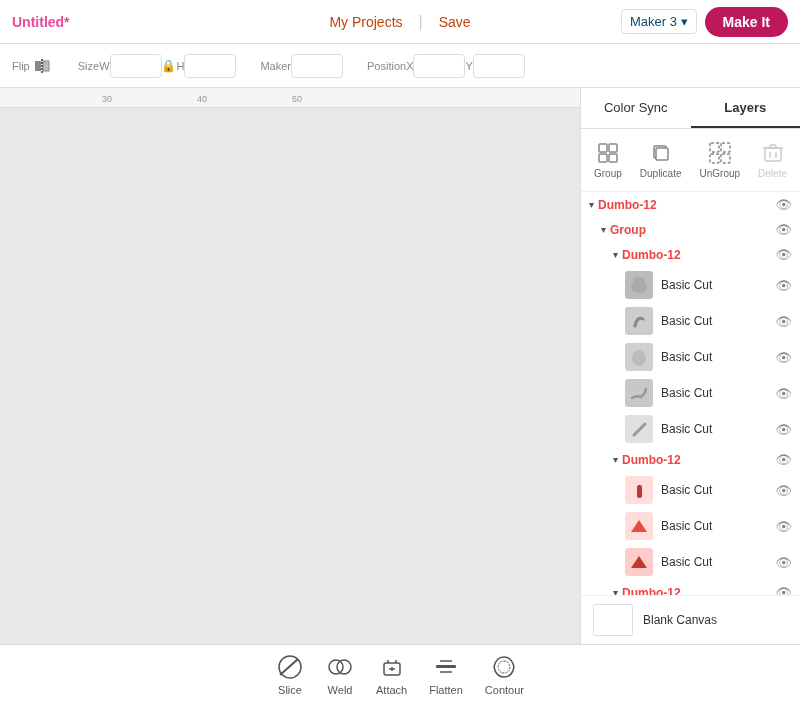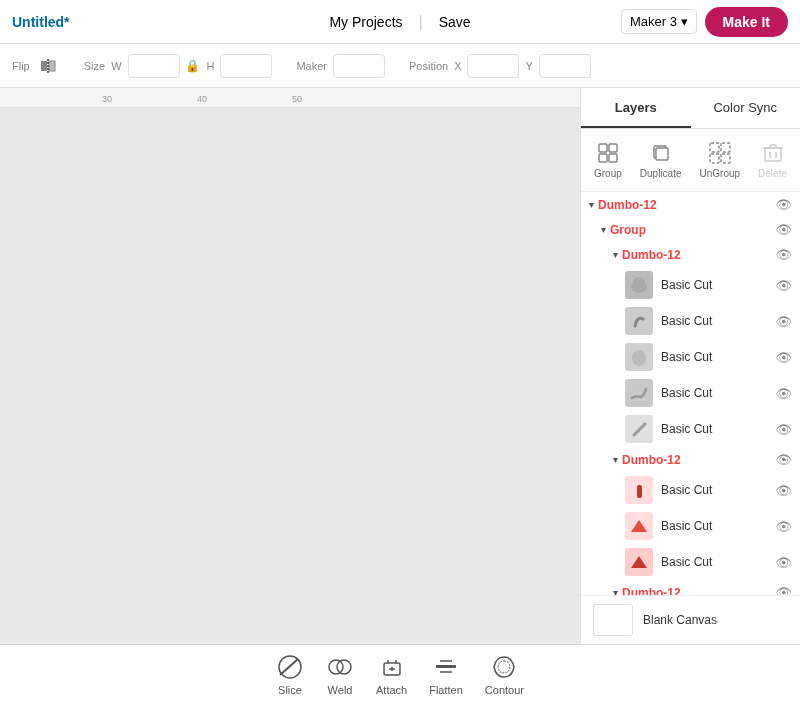--- a/index.html
+++ b/index.html
@@ -12,52 +12,52 @@
       border-bottom: 1px solid #ddd;
       display: flex;
       align-items: center;
       padding: 0 12px;
       gap: 12px;
       position: relative;
     }
     #topbar .title {
       font-size: 14px;
       font-weight: 600;
-      color: #0369a1;
+      color: #ec4899;
     }
     #topbar .nav-links {
       position: absolute;
       left: 50%;
       transform: translateX(-50%);
       display: flex;
       align-items: center;
       gap: 16px;
     }
     #topbar .nav-links a {
       font-size: 14px;
-      color: #000000;
+      color: #c2410c;
       text-decoration: none;
       cursor: pointer;
       text-align: right;
     }
     #topbar .nav-links .divider {
       color: #ccc;
     }
     #topbar .right-controls {
       margin-left: auto;
       display: flex;
       align-items: center;
       gap: 8px;
     }
     .maker-select {
       display: flex;
       align-items: center;
       gap: 4px;
       font-size: 13px;
-      color: #000000;
+      color: #0c4a6e;
       cursor: pointer;
       padding: 4px 8px;
       border-radius: 4px;
       border: 1px solid #ddd;
       text-align: center;
     }
     .make-it-btn {
       background: #be185d;
       color: #fff;
       border: none;
@@ -74,21 +74,20 @@
       background: #fff;
       border-bottom: 1px solid #ddd;
       display: flex;
       align-items: center;
       padding: 0 12px;
       gap: 24px;
     }
     .toolbar-group {
       display: flex;
       align-items: center;
-      gap: 6px;
     }
     .toolbar-label {
       font-size: 11px;
       color: #888;
     }
     .toolbar-input {
       width: 52px;
       height: 24px;
       border: 1px solid #ddd;
       border-radius: 4px;
@@ -425,22 +424,22 @@
           <div class="grid-bg"></div>
 
         </div>
       </div>
     </div>
   </div>
 
   <div id="right-panel">
 
     <div class="panel-tabs">
+      <div class="panel-tab">Color Sync</div>
       <div class="panel-tab active">Layers</div>
-      <div class="panel-tab">Color Sync</div>
     </div>
 
     <div class="panel-toolbar">
       <div class="panel-tool-item">
         <div class="panel-tool-icon">
           <svg width="22" height="22" viewBox="0 0 22 22">
               <rect x="2" y="2" width="8" height="8" fill="none" stroke="#888" stroke-width="1.5" rx="1"></rect>
               <rect x="12" y="2" width="8" height="8" fill="none" stroke="#888" stroke-width="1.5" rx="1"></rect>
               <rect x="2" y="12" width="8" height="8" fill="none" stroke="#888" stroke-width="1.5" rx="1"></rect>
               <rect x="12" y="12" width="8" height="8" fill="none" stroke="#888" stroke-width="1.5" rx="1"></rect>

